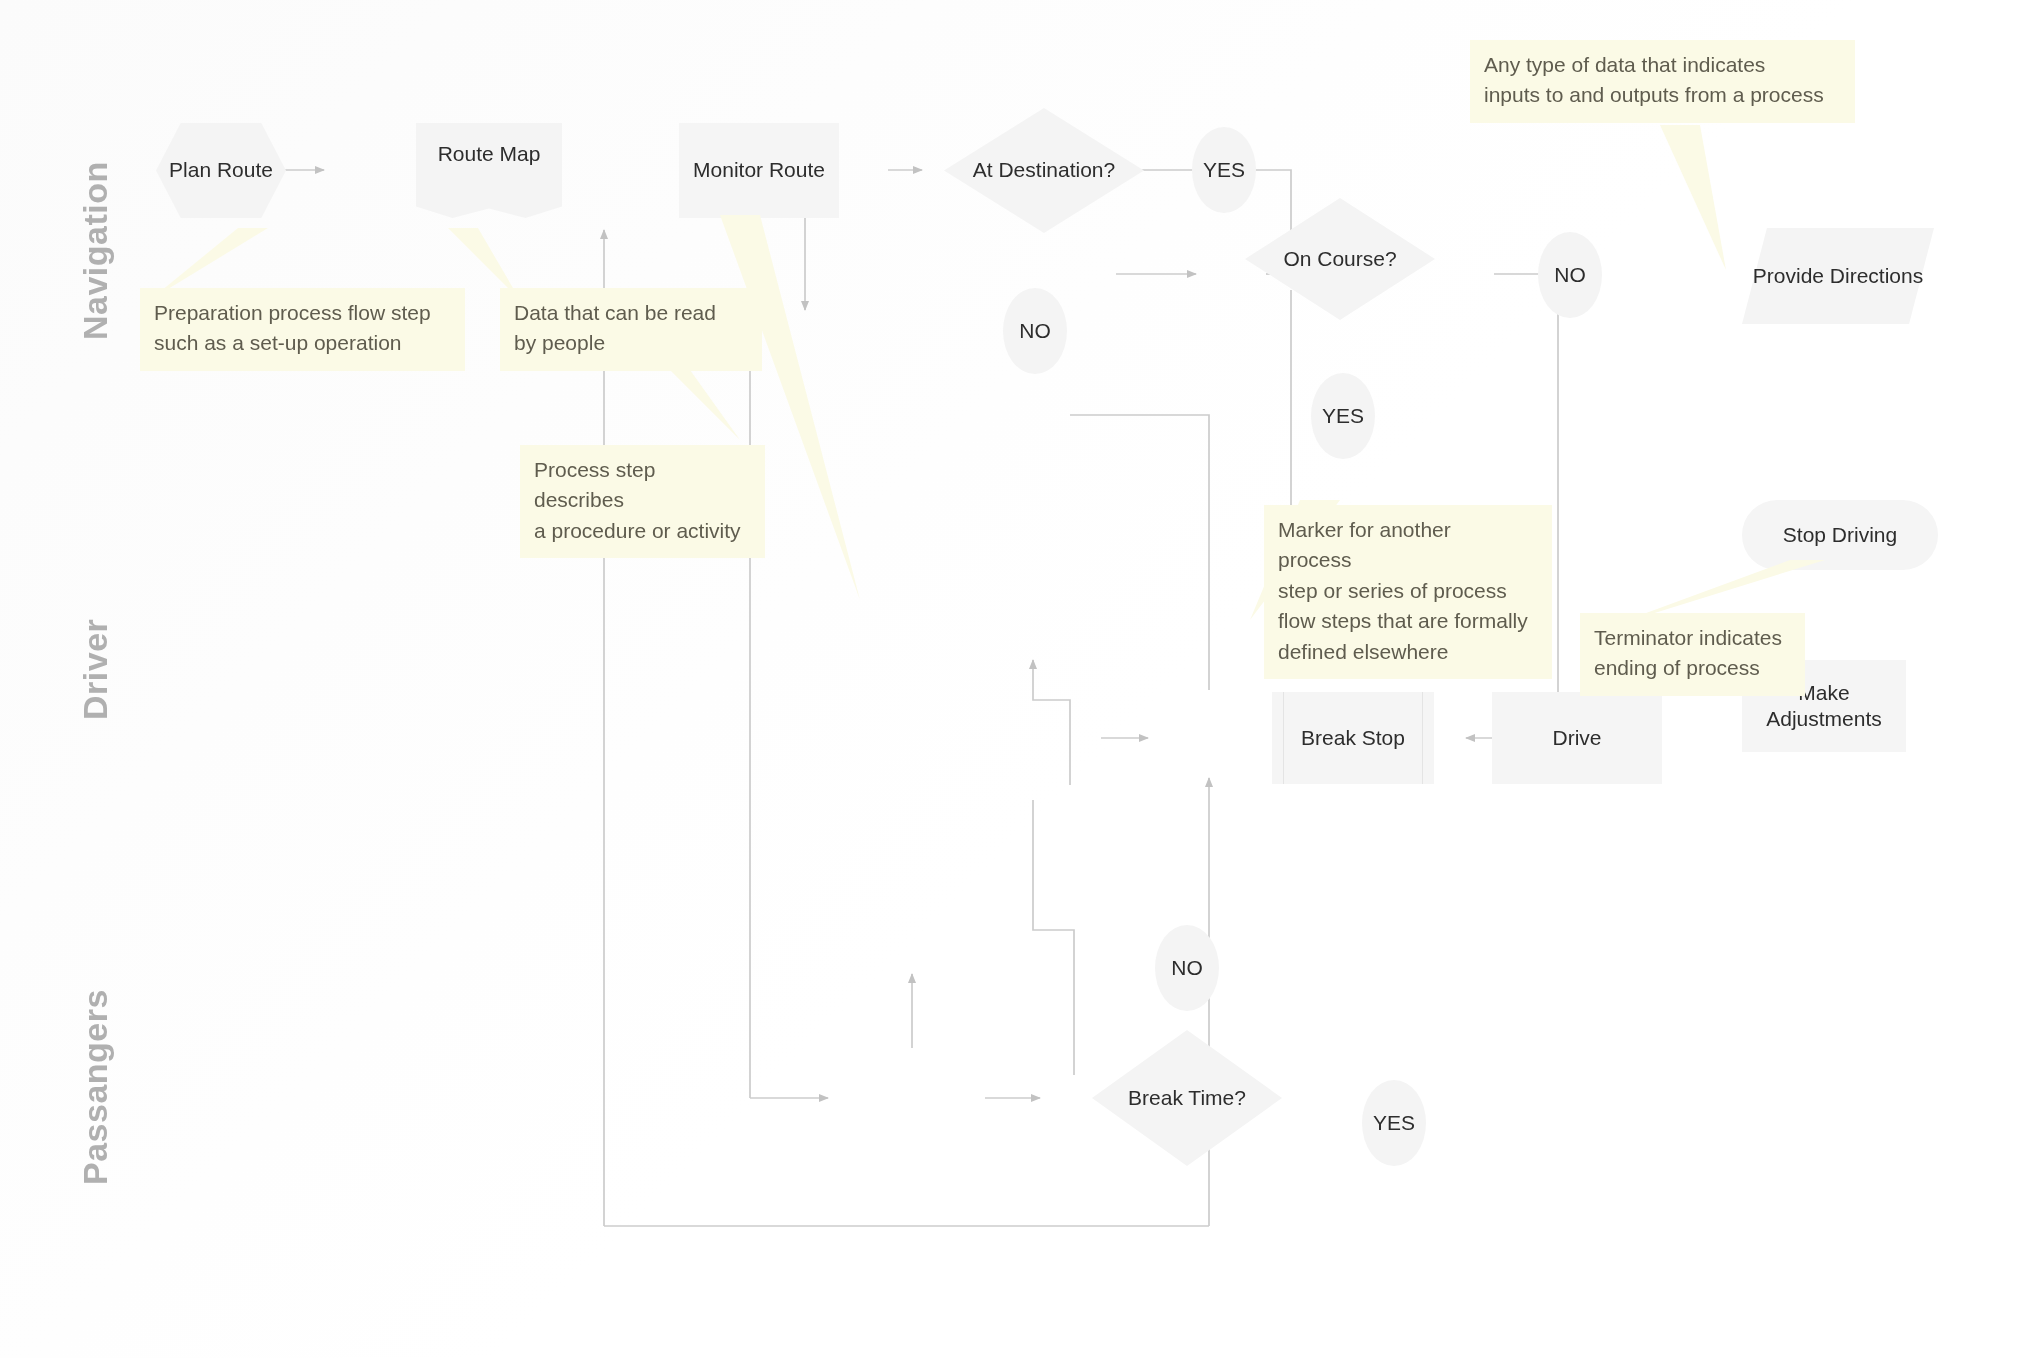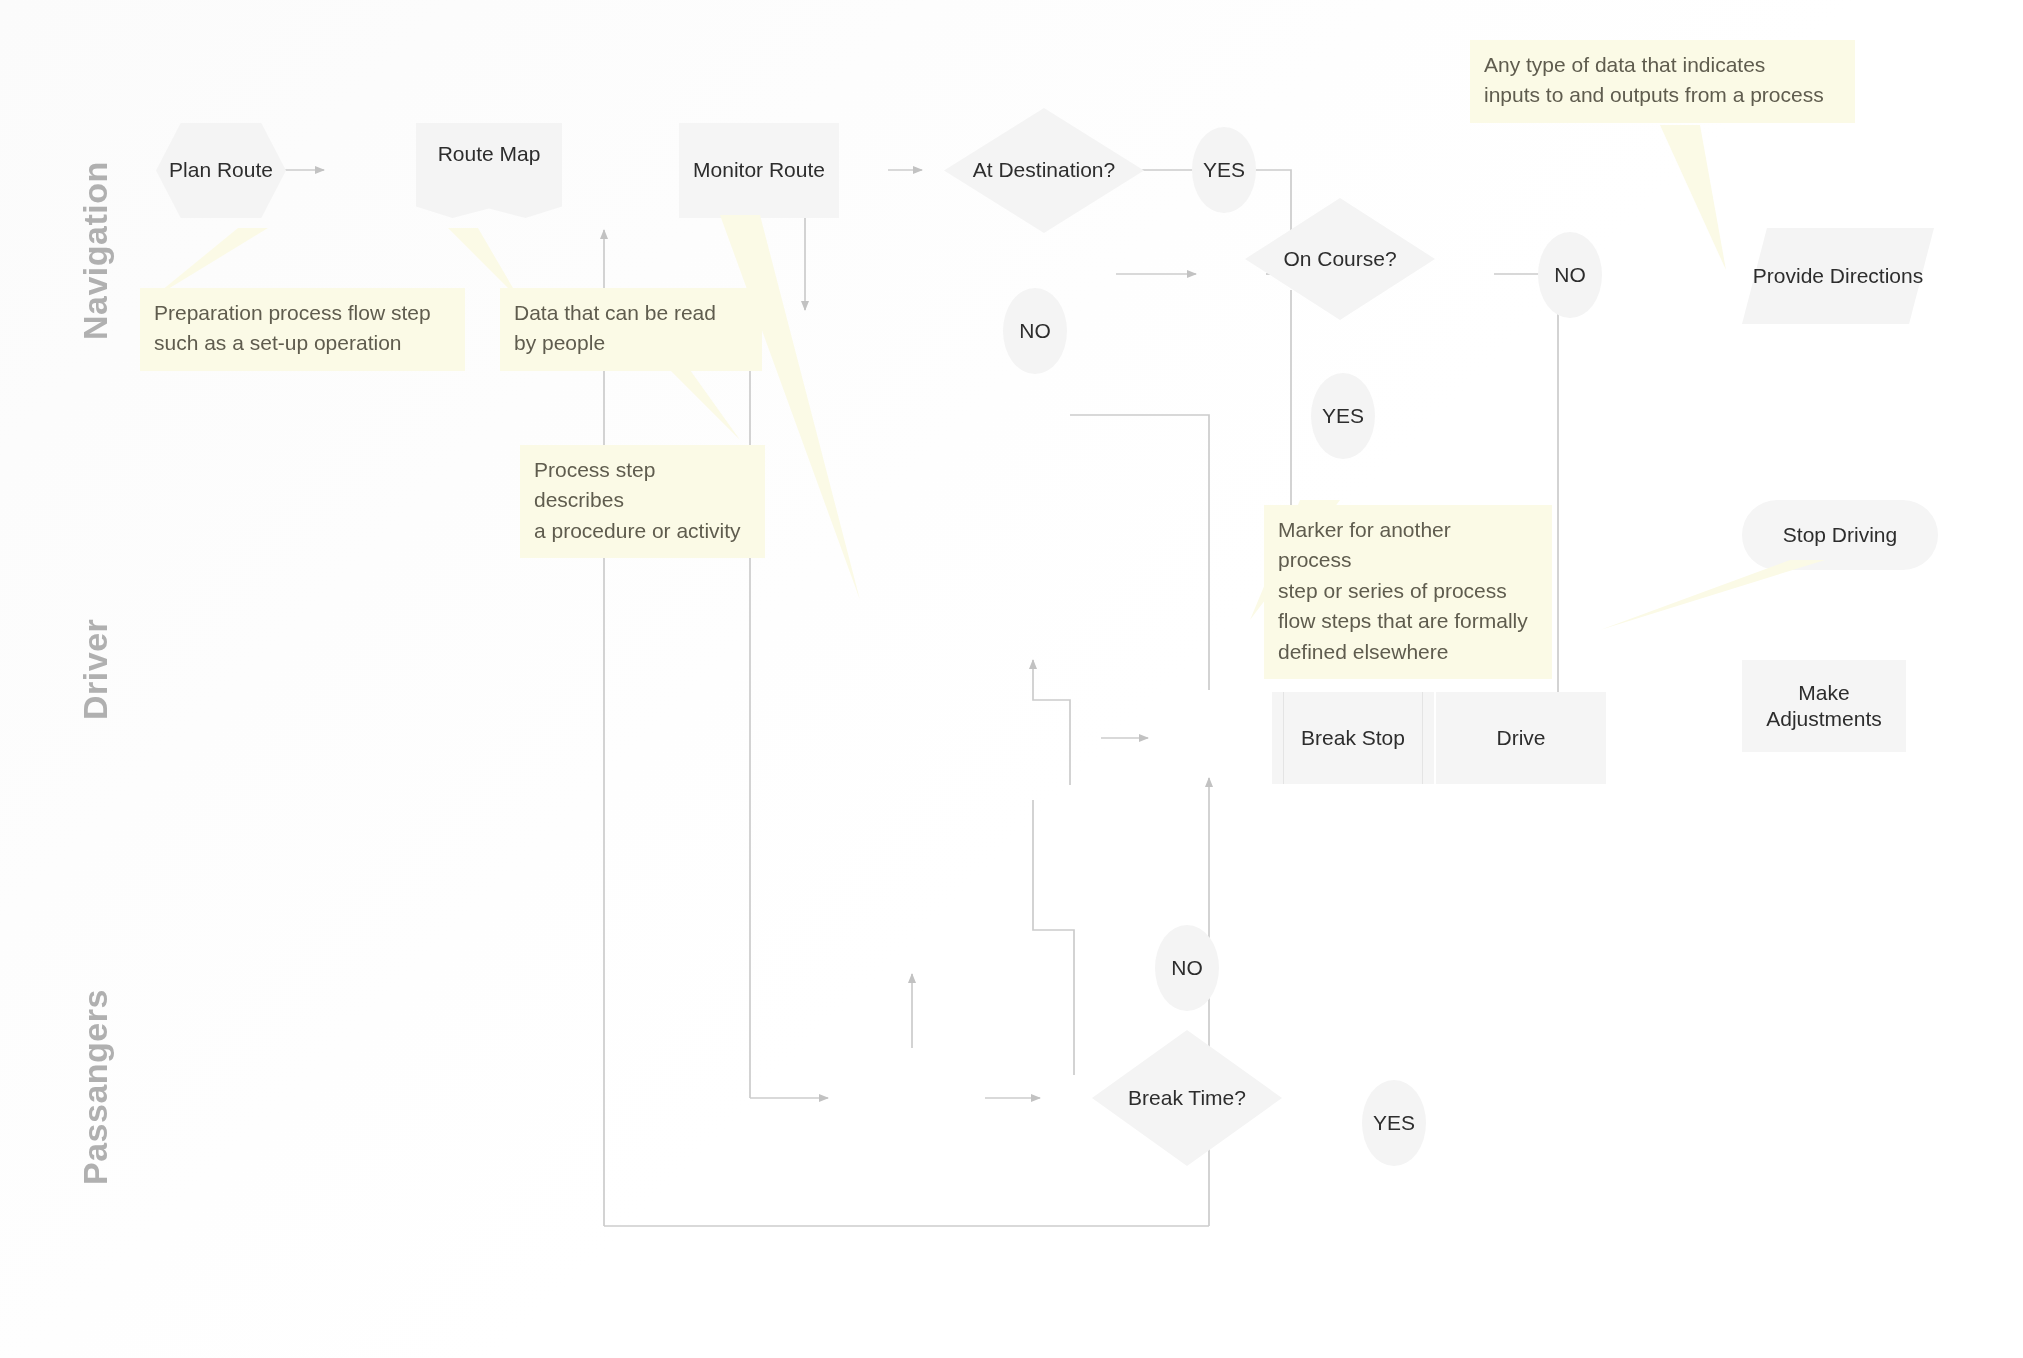--- a/index.html
+++ b/index.html
@@ -258,21 +258,21 @@
   <div class="node sh-predef" style="left:1272px; top:692px; width:162px; height:92px;">
     <span class="shape-bg"></span>
     <span class="lbl">Break Stop</span>
   </div>
 
   <div class="node sh-terminator" style="left:1742px; top:500px; width:196px; height:70px;">
     <span class="shape-bg"></span>
     <span class="lbl">Stop Driving</span>
   </div>
 
-  <div class="node sh-process" style="left:1436px; top:692px; width:170px; height:92px;">
+  <div class="node sh-process" style="left:1492px; top:692px; width:170px; height:92px;">
     <span class="shape-bg"></span>
     <span class="lbl">Drive</span>
   </div>
 
   <div class="node sh-process" style="left:1742px; top:660px; width:164px; height:92px;">
     <span class="shape-bg"></span>
     <span class="lbl">Make Adjustments</span>
   </div>
 
   <div class="node sh-decision" style="left:1092px; top:1030px; width:190px; height:136px;">
@@ -311,14 +311,18 @@
     <span>inputs to and outputs from a process</span>
   </div>
 
   <div class="note" style="left:1240px; top:505px; width:288px;margin-left:24px;">
     <span>Marker for another process</span>
     <span>step or series of process</span>
     <span>flow steps that are formally</span>
     <span>defined elsewhere</span>
   </div>
 
+  <div class="note" style="left:1580px; top:613px; width:225px;">
+    <span>Terminator indicates</span>
+    <span>ending of process</span>
+  </div>
 
 </div>
 
 </body></html>

